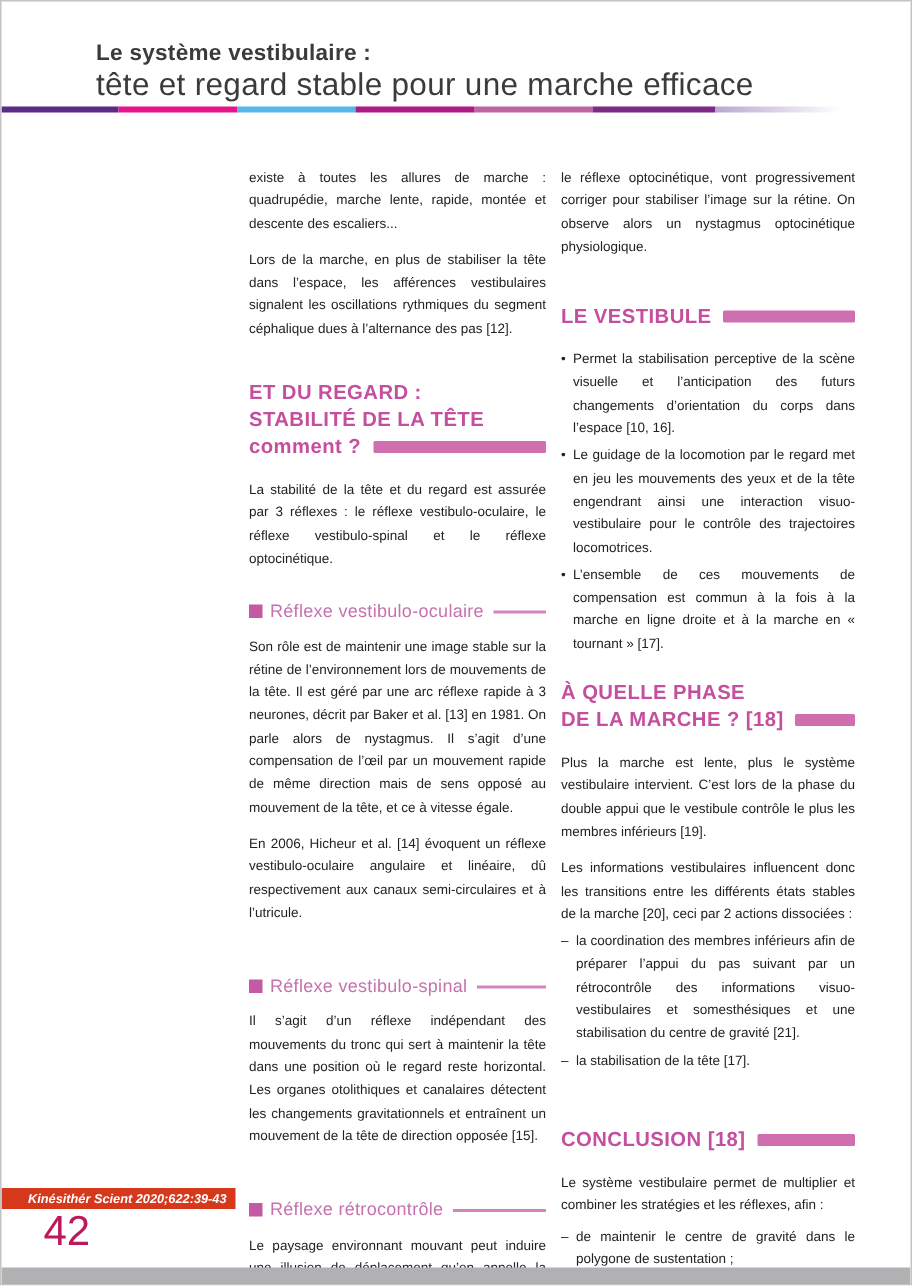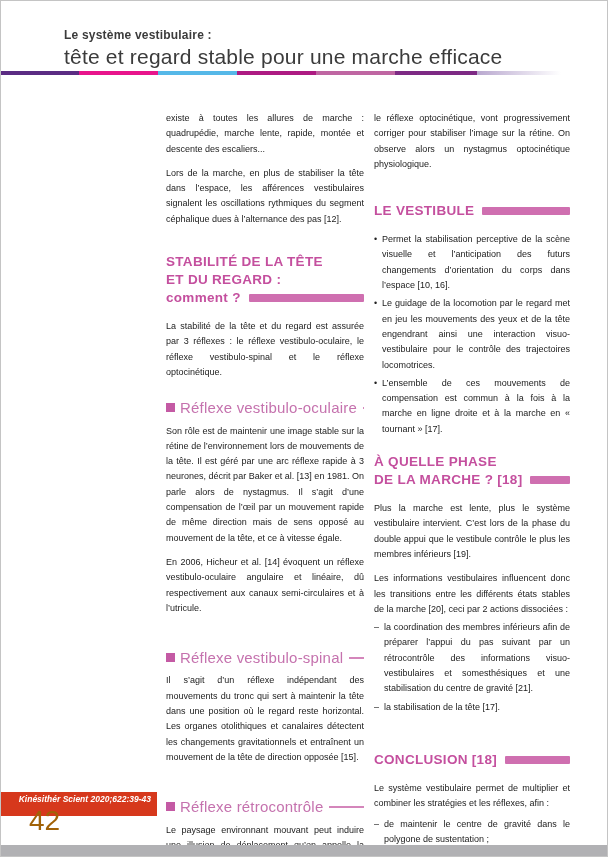--- a/index.html
+++ b/index.html
@@ -3,56 +3,56 @@
 <meta charset="utf-8">
 <style>
   html,body{margin:0;padding:0;background:#ffffff;}
   .page{
     position:relative;width:608px;height:857px;box-sizing:border-box;
     background:#fff;border:1px solid #c4c4c4;overflow:hidden;
     font-family:"Liberation Sans", sans-serif;color:#222;
   }
   
   .hdr{position:absolute;left:63px;top:24px;}
-  .hdr .t1{font-size:12px;font-weight:bold;color:#3b3b3b;line-height:21px;letter-spacing:.2px;}
+  .hdr .t1{font-size:15px;font-weight:bold;color:#3b3b3b;line-height:21px;letter-spacing:.2px;}
   .hdr .t2{font-size:21px;font-weight:normal;color:#3b3b3b;line-height:21px;letter-spacing:.2px;}
   .grad{position:absolute;left:0;top:70px;width:560px;height:4px;display:flex;}
   
   .col{position:absolute;top:110px;font-size:9px;line-height:15.3px;text-align:justify;}
   .col-left{left:165px;width:198px;}
   .col-right{left:373px;width:196px;}
   p{margin:0 0 9px 0;}
   
   .h2{color:#c44f9e;font-weight:bold;font-size:13.5px;line-height:18px;letter-spacing:.3px;text-align:left;}
   .h2-row{display:flex;align-items:center;}
   .h2-row .bar{flex:1;height:8px;background:#cf6fb0;margin-left:8px;border-radius:1px;}
   
-  .h3{display:flex;align-items:center;color:#c572ae;font-size:15px;font-weight:normal;
+  .h3{display:flex;align-items:center;color:#c572ae;font-size:12px;font-weight:normal;
       letter-spacing:.2px;text-align:left;margin:0 0 8px 0;}
   .h3 .sq{width:9px;height:9px;background:#c45aa4;margin-right:5px;flex:0 0 auto;}
   .h3 .line{flex:1;height:2px;background:#d486bb;margin-left:6px;}
   
   .li{display:flex;margin:0 0 3px 0;}
   .li .mk{flex:0 0 8px;}
   .li .tx{flex:1;text-align:justify;}
   .li-dash .mk{flex:0 0 10px;}
   
   .mb26{margin-bottom:26px!important;}
   .mb20{margin-bottom:20px!important;}
   .mb30{margin-bottom:30px!important;}
   .mb34{margin-bottom:34px!important;}
   .mb12{margin-bottom:12px!important;}
   .mb16{margin-bottom:16px!important;}
   .mt12{margin-top:12px;}
   .mt36{margin-top:36px;text-align:right;}
   
-  .ref{position:absolute;left:0;top:791px;width:156px;height:24px;background:#d6381c;
+  .ref{position:absolute;left:0;top:791px;width:156px;height:14px;background:#d6381c;
        color:#fff;font-size:8.5px;font-weight:bold;font-style:italic;line-height:14px;
        text-align:right;padding-right:6px;box-sizing:border-box;}
-  .pagenum{position:absolute;left:28px;top:804px;font-size:28px;color:#a16207;line-height:32px;}
+  .pagenum{position:absolute;left:28px;top:804px;font-size:28px;color:#be185d;line-height:32px;}
   .bottom-band{position:absolute;left:0;bottom:0;width:100%;height:11px;background:#b1b1b4;}
 </style>
 </head>
 <body>
 
 <div class="page">
 
   <div class="hdr">
     <div class="t1">Le système vestibulaire :</div>
     <div class="t2">tête et regard stable pour une marche efficace</div>
@@ -65,22 +65,22 @@
       <div style="width: 79px; height: 100%; background: rgb(191, 102, 162);"></div>
       <div style="width: 82px; height: 100%; background: rgb(125, 42, 132);"></div>
       <div style="width: 84px; height: 100%; background: linear-gradient(to right, rgb(185, 168, 207), rgb(255, 255, 255));"></div>
     </div>
 
   <div class="col col-left">
     <p>existe à toutes les allures de marche : quadrupédie, marche lente, rapide, montée et descente des escaliers...</p>
     <p class="mb26">Lors de la marche, en plus de stabiliser la tête dans l’espace, les afférences vestibulaires signalent les oscillations rythmiques du segment céphalique dues à l’alternance des pas [12].</p>
 
     <div class="h2">
+      <div>ET DU REGARD :</div>
       <div>STABILITÉ DE LA TÊTE</div>
-      <div>ET DU REGARD :</div>
       <div class="h2-row">
         <span>comment ?</span>
         <span class="bar"></span>
       </div>
     </div>
 
     <p class="mt12 mb20">La stabilité de la tête et du regard est assurée par 3 réflexes : le réflexe vestibulo-oculaire, le réflexe vestibulo-spinal et le réflexe optocinétique.</p>
 
     <div class="h3">
       <span class="sq"></span>

